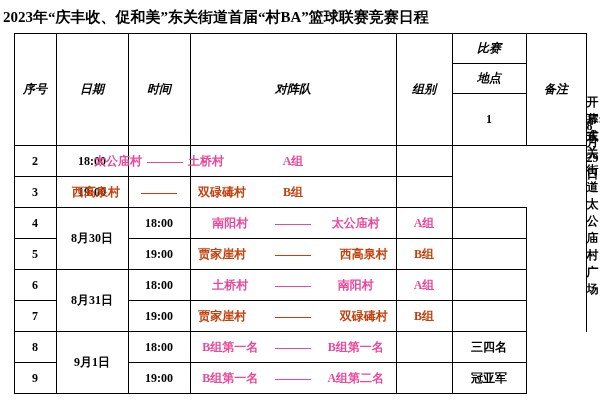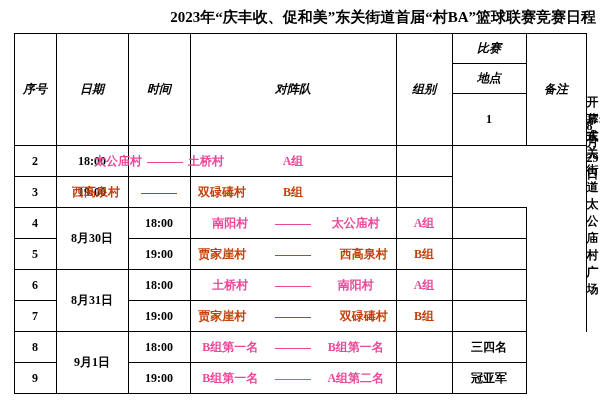--- a/index.html
+++ b/index.html
@@ -15,21 +15,21 @@
     overflow: hidden;
   }
   .page {
     width: 600px;
     height: 402px;
     position: relative;
     box-sizing: border-box;
     padding: 0;
   }
   .title {
-    text-align: right;
+    text-align: left;
     font-weight: bold;
     font-size: 15px;
     letter-spacing: 0px;
     padding: 8px 4px 6px 3px;
     white-space: nowrap;
     font-family: "Liberation Serif", "DejaVu Serif", serif;
   }
   table.schedule {
     border-collapse: collapse;
     margin: 0 auto;

